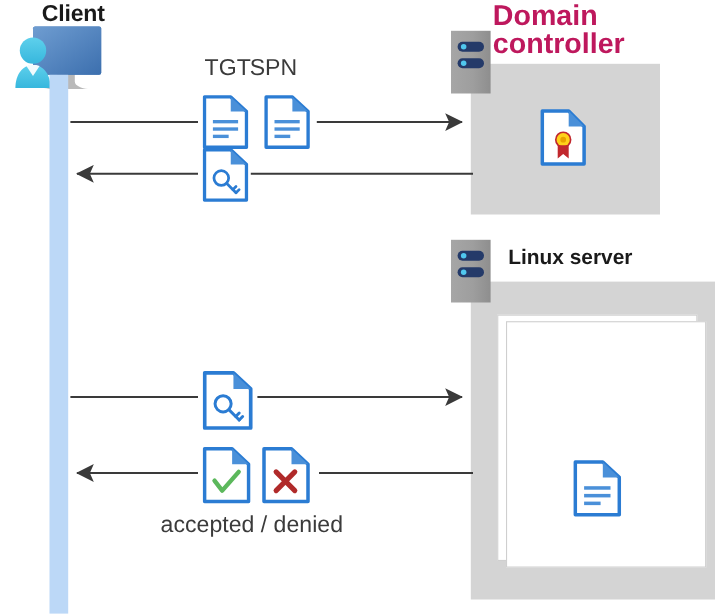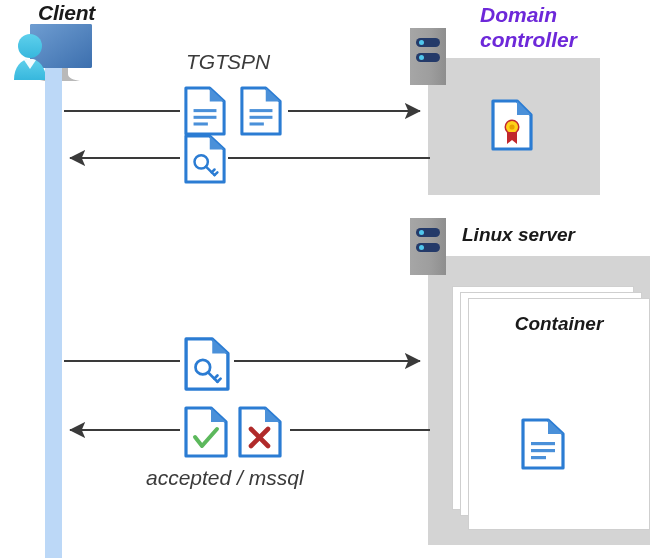--- a/index.html
+++ b/index.html
@@ -1,26 +1,26 @@
 <!DOCTYPE html>
 <html><head>
 <meta charset="utf-8">
 <style>
   html,body{margin:0;padding:0;background:#ffffff;}
   body{width:660px;height:558px;position:relative;overflow:hidden;
        font-family:"Liberation Sans","DejaVu Sans",sans-serif;color:#303030;}
-  .stage{position:absolute;left:0;top:0;width:660px;height:512px;font-style:italic;}
+  .stage{position:absolute;left:0;top:0;width:660px;height:512px;}
 
   
   .abs{position:absolute;}
 
   
   .title-bold{font-weight:bold;color:#1a1a1a;letter-spacing:-0.2px;}
   #client-title{left:38px;top:0px;font-size:21px;line-height:26px;}
-  #dc-title{left:480px;top:2px;font-size:21px;line-height:25px;font-weight:bold;color:#6d28d9;}
+  #dc-title{left:448px;top:2px;font-size:26px;line-height:25px;font-weight:bold;color:#be185d;}
   #linux-title{left:462px;top:222px;font-size:19px;line-height:25px;font-weight:bold;color:#1a1a1a;}
   #container-title{font-size:19px;font-weight:bold;color:#1a1a1a;text-align:center;}
 
   
   #client-lifeline{left:45px;top:68px;width:17px;height:490px;background:#bcd8f7;}
 
   
   .panel{background:#d4d4d4;}
   #dc-panel{left:428px;top:58px;width:172px;height:137px;}
   #linux-panel{left:428px;top:256px;width:222px;height:289px;}
@@ -126,23 +126,20 @@
       </div>
     <div class="bar b2">
         <span class="dot"></span>
       </div>
   </div>
 
   <div class="abs" id="linux-title">Linux server</div>
 
   <div class="card" id="card-back"></div>
   <div class="card" id="card-mid"></div>
-  <div class="card" id="card-front">
-    <div id="container-title" style="position:absolute;left:0;top:14px;width:180px;">Container</div>
-  </div>
 
 
   <div class="doc" style="left:521px;top:418px;">
     <svg width="44" height="52" viewBox="0 0 44 52">
       <path d="M2 2 h25 l15 14 v34 h-40 z" fill="#ffffff" stroke="#2b7cd3" stroke-width="3.2" stroke-linejoin="round"></path>
       <path d="M27 2 l15 14 h-15 z" fill="#4a90d9"></path>
       <rect x="10" y="24" width="24" height="3.2" fill="#4a90d9"></rect>
       <rect x="10" y="31" width="24" height="3.2" fill="#4a90d9"></rect>
       <rect x="10" y="38" width="15" height="3.2" fill="#4a90d9"></rect>
     </svg>
@@ -233,15 +230,15 @@
     <svg width="44" height="54" viewBox="0 0 44 52">
       <path d="M2 2 h25 l15 14 v34 h-40 z" fill="#ffffff" stroke="#2b7cd3" stroke-width="3.2" stroke-linejoin="round"></path>
       <path d="M27 2 l15 14 h-15 z" fill="#4a90d9"></path>
       <g stroke="#b02a2a" stroke-width="4.6" stroke-linecap="round">
         <path d="M13 23 l17 17"></path>
         <path d="M30 23 l-17 17"></path>
       </g>
     </svg>
   </div>
 
-  <div class="cap" id="accepted-denied">accepted / mssql</div>
+  <div class="cap" id="accepted-denied">accepted / denied</div>
 
 </div>
 
 </body></html>

